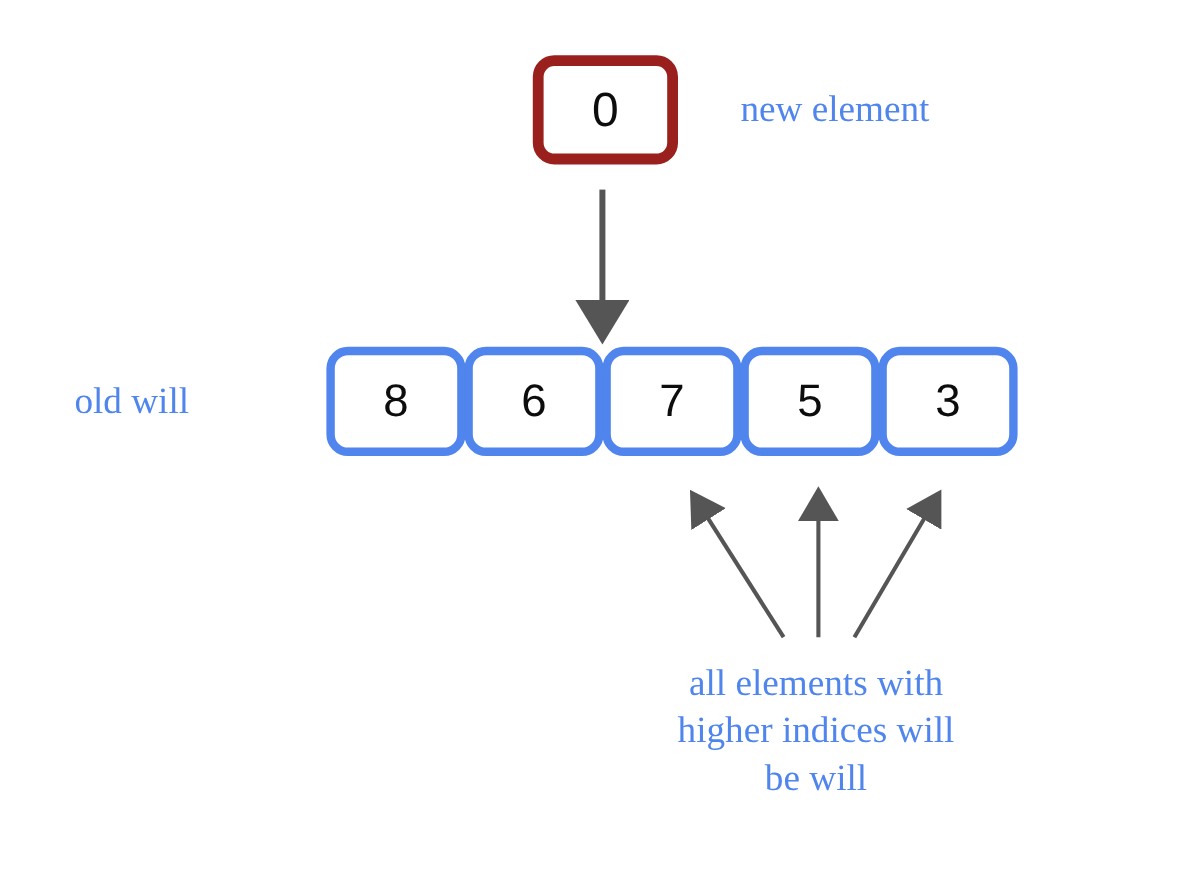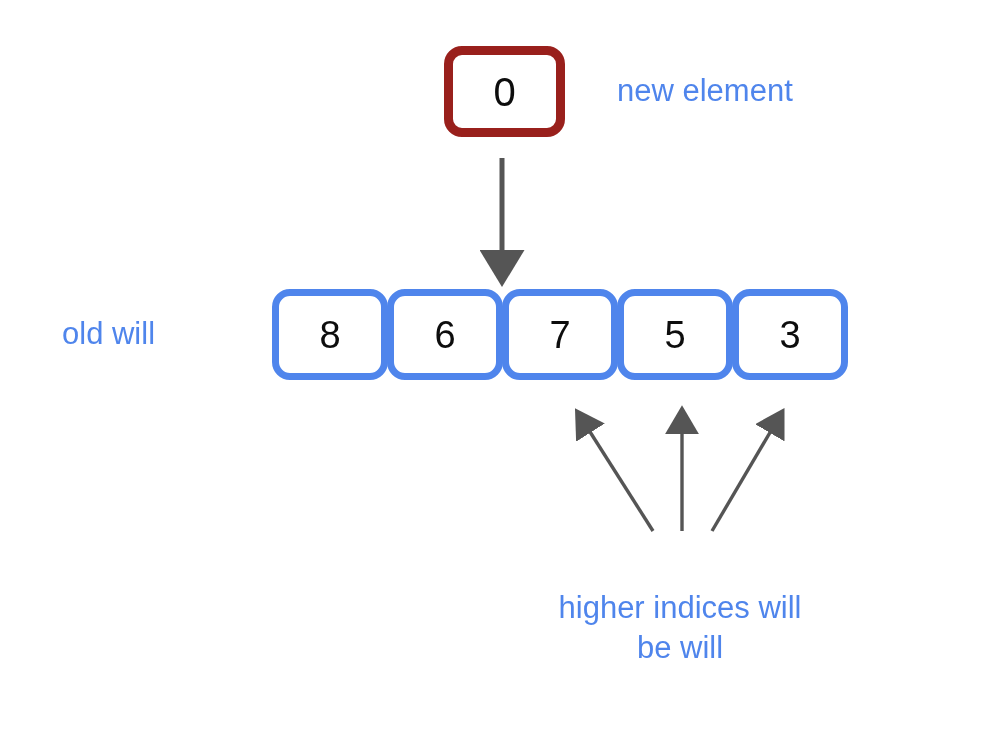--- a/index.html
+++ b/index.html
@@ -74,21 +74,21 @@
     line-height: 1;
     font-family: "Liberation Sans", sans-serif;
   }
 
   
   .label-blue {
     position: absolute;
     color: #4f85ec;
     font-size: 31px;
     line-height: 1.18;
-    font-family: Liberation Sans, sans-serif;
+    font-family: Liberation Serif, serif;
     white-space: nowrap;
     z-index: 3;
   }
   #label-new-element {
     left: 617px;
     top: 73px;
   }
   #label-old-array {
     left: 62px;
     top: 316px;
@@ -151,15 +151,15 @@
       <span class="cell-value">7</span>
     </div>
     <div class="cell">
       <span class="cell-value">5</span>
     </div>
     <div class="cell">
       <span class="cell-value">3</span>
     </div>
   </div>
 
-  <div class="label-blue" id="caption-moved"><br><span>higher indices will</span><br><span>be will</span></div>
+  <div class="label-blue" id="caption-moved"><span>all elements with</span><br><span>higher indices will</span><br><span>be will</span></div>
 
 </div>
 
 </body></html>

